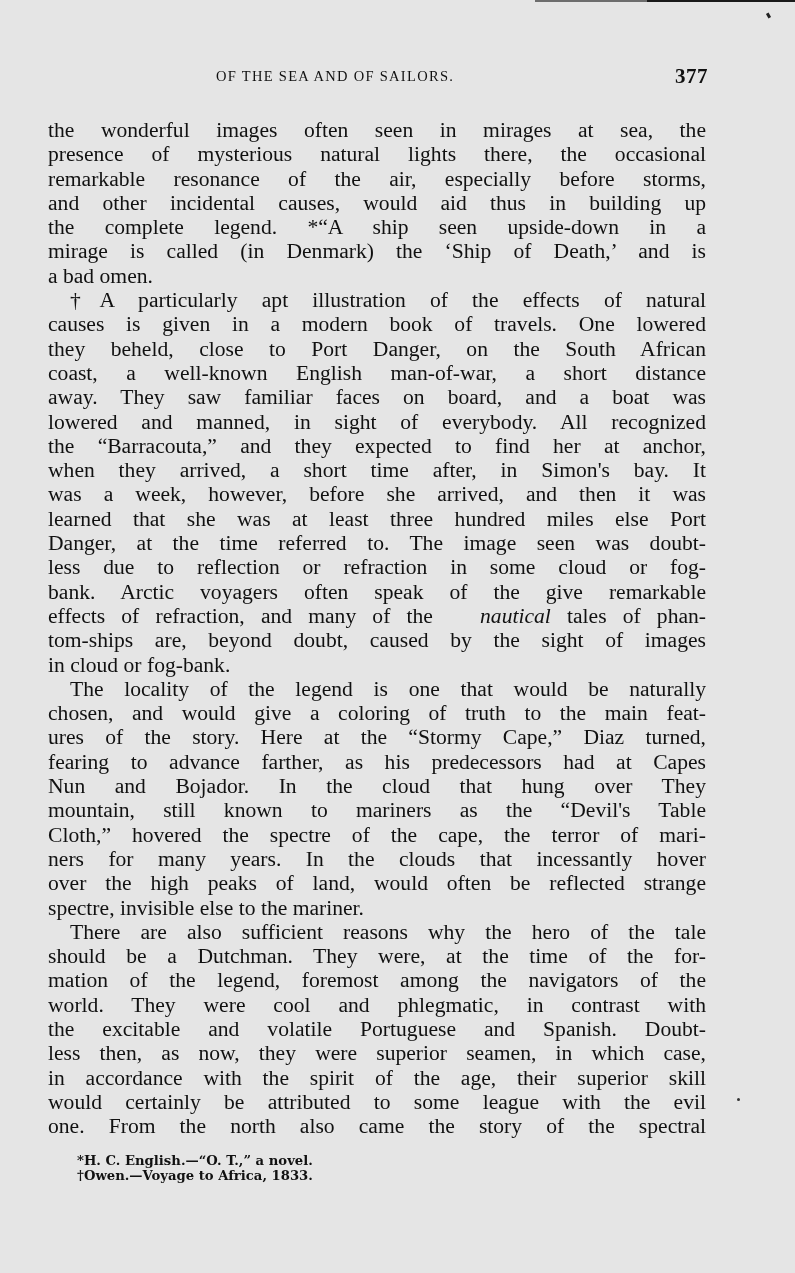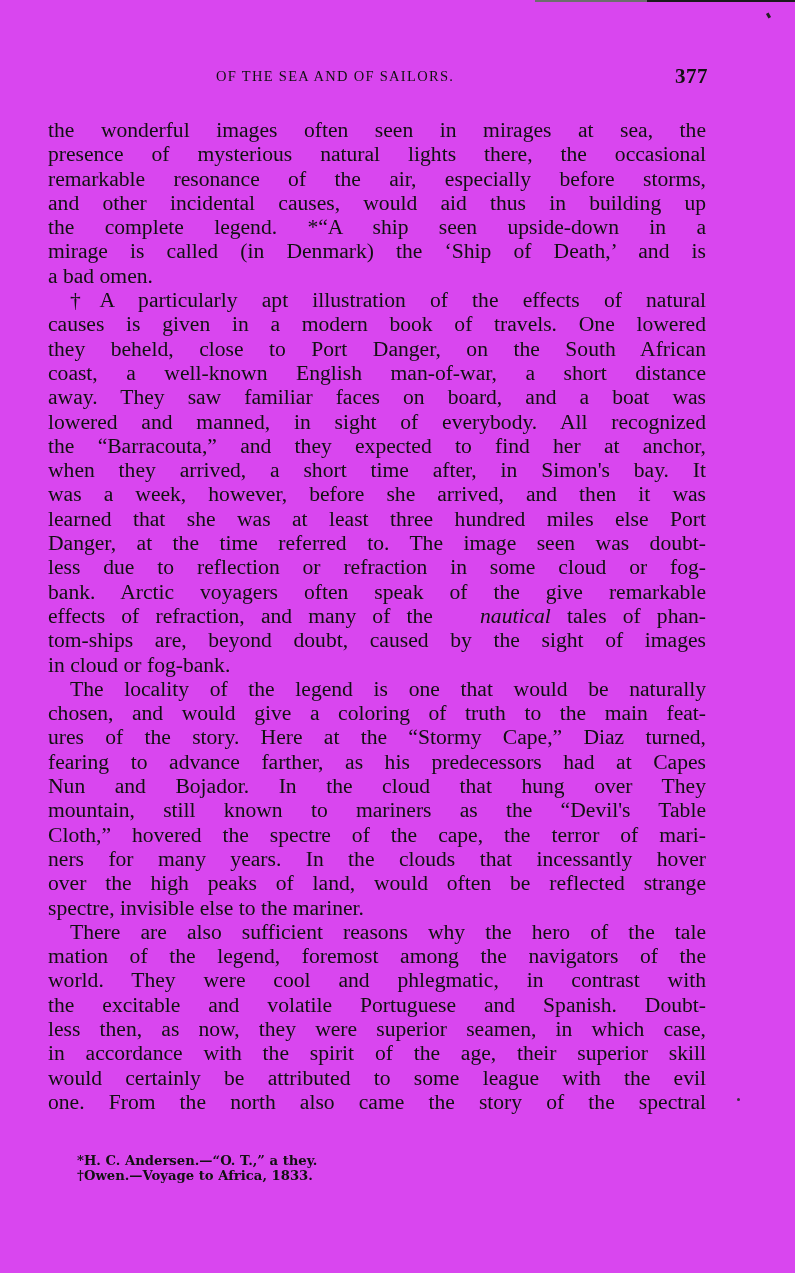--- a/index.html
+++ b/index.html
@@ -1,17 +1,17 @@
 <!DOCTYPE html>
 <html><head>
 <meta charset="utf-8">
 <style>
   html, body { margin: 0; padding: 0; background: #ffffff; }
   body { width: 795px; height: 1273px; position: relative; overflow: hidden; }
-  .page { position: absolute; left: 0; top: 0; width: 795px; height: 1273px; background: #d946ef; }
+  .page { position: absolute; left: 0; top: 0; width: 795px; height: 1273px; background: #e5e5e5; }
   .edge-line { position: absolute; left: 535px; top: 0; width: 260px; height: 2px; background: #6d6d6d; }
   .edge-line .dark { position: absolute; left: 112px; top: 0; width: 148px; height: 2px; background: #1a1a1a; }
   .edge-mark { position: absolute; left: 767px; top: 13px; width: 3px; height: 5px; background: #222; transform: rotate(-30deg); }
   .header { position: absolute; top: 66px; left: 48px; width: 660px; height: 28px; }
   .running-head { position: absolute; left: 168px; top: 2px; font-family: "Liberation Serif", serif; font-size: 14.5px; letter-spacing: 1.3px; color: #111; }
   .page-number { position: absolute; right: 0; top: -2px; font-family: "Liberation Serif", serif; font-size: 21px; font-weight: bold; color: #111; letter-spacing: 0.5px; text-align: right; }
   .body-text { position: absolute; left: 48px; top: 118px; width: 658px; font-family: "Liberation Serif", serif; font-size: 21.6px; line-height: 24.3px; color: #111; }
   .line { display: block; white-space: nowrap; text-align: justify; text-align-last: justify; }
   .line.last { text-align-last: left; }
   .indent { text-indent: 22px; }
@@ -69,29 +69,30 @@
         <span class="line">fearing to advance farther, as his predecessors had at Capes</span>
         <span class="line">Nun and Bojador.  In the cloud that hung over They</span>
         <span class="line">mountain, still known to mariners as the “Devil's Table</span>
         <span class="line">Cloth,” hovered the spectre of the cape, the terror of mari-</span>
         <span class="line">ners for many years.  In the clouds that incessantly hover</span>
         <span class="line">over the high peaks of land, would often be reflected strange</span>
         <span class="line last">spectre, invisible else to the mariner.</span>
       </div>
       <div>
         <span class="line indent">There are also sufficient reasons why the hero of the tale</span>
+        <span class="line">should be a Dutchman.  They were, at the time of the for-</span>
         <span class="line">mation of the legend, foremost among the navigators of the</span>
         <span class="line">world.  They were cool and phlegmatic, in contrast with</span>
         <span class="line">the excitable and volatile Portuguese and Spanish.  Doubt-</span>
         <span class="line">less then, as now, they were superior seamen, in which case,</span>
         <span class="line">in accordance with the spirit of the age, their superior skill</span>
         <span class="line">would certainly be attributed to some league with the evil</span>
         <span class="line">one.  From the north also came the story of the spectral</span>
       </div>
     </div>
 
   <div class="margin-dot"></div>
 
   <div class="footnotes">
-    <span class="fn">*H. C. Andersen.—“O. T.,” a they.</span>
+    <span class="fn">*H. C. English.—“O. T.,” a novel.</span>
     <span class="fn">†Owen.—Voyage to Africa, 1833.</span>
   </div>
 </div>
 
 </body></html>

